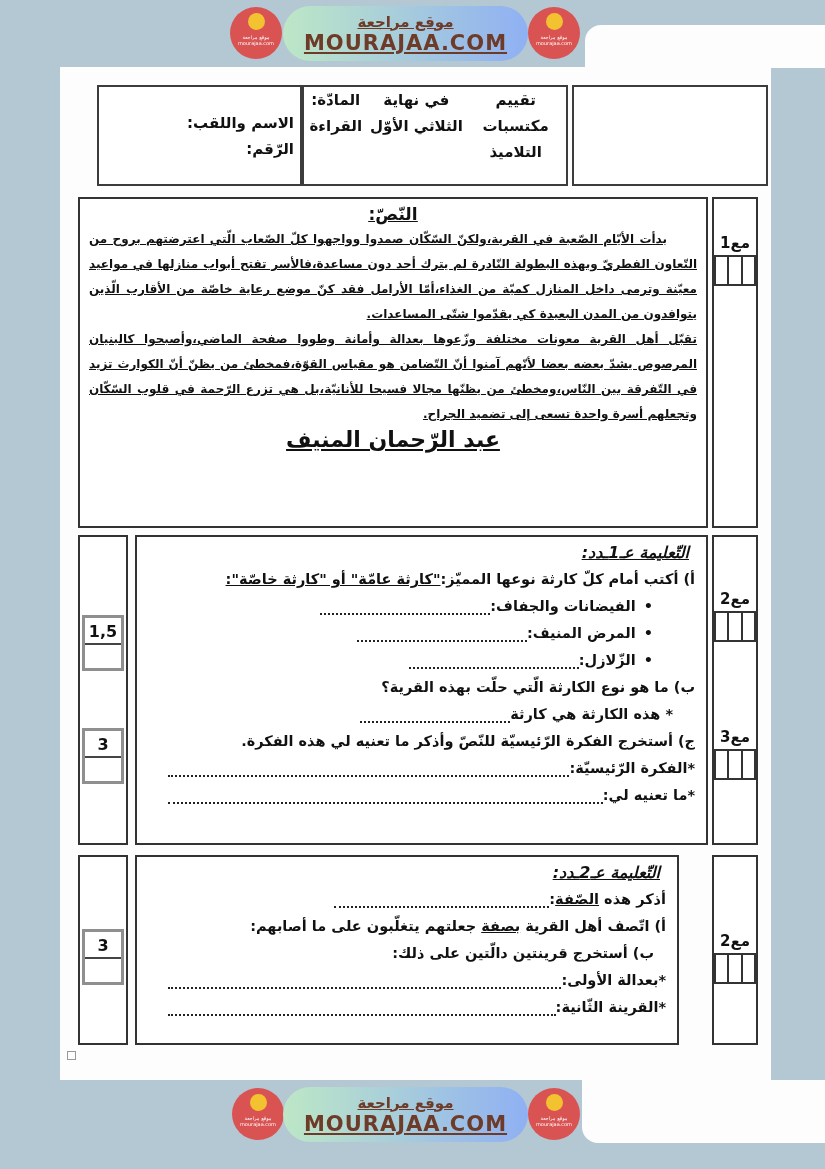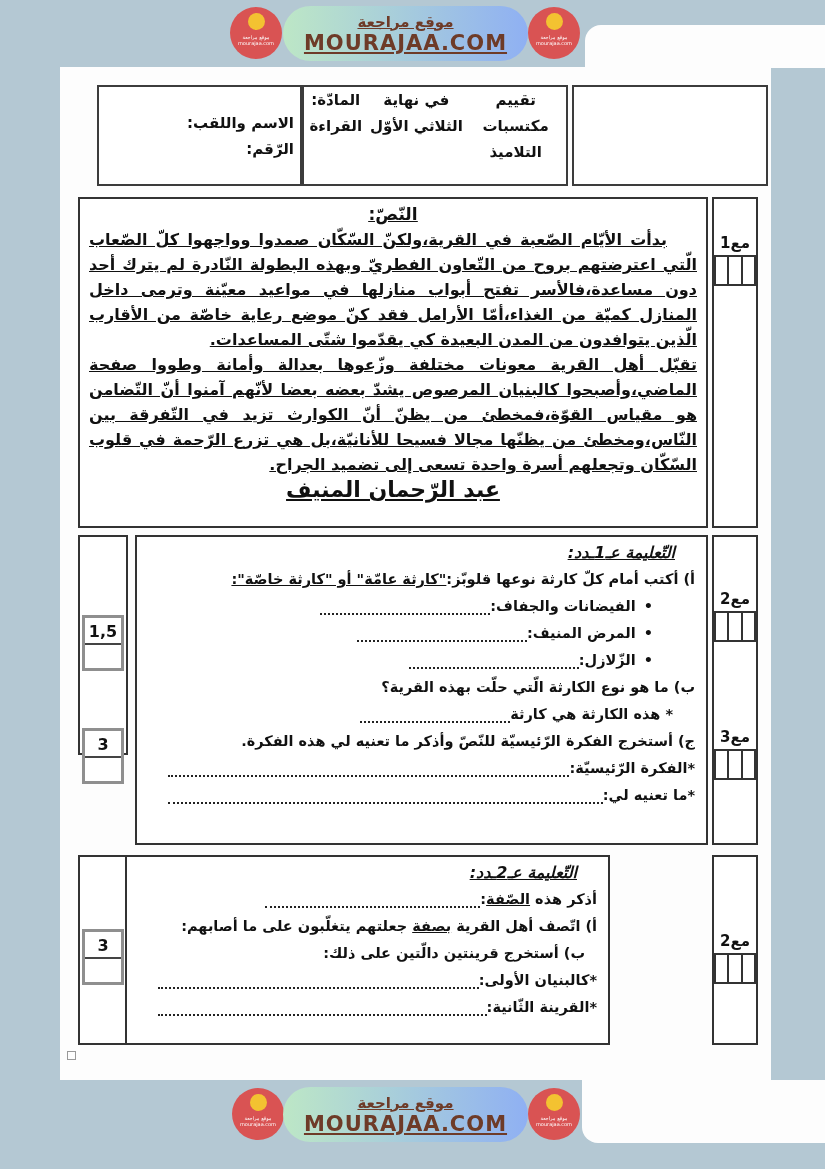--- a/index.html
+++ b/index.html
@@ -38,27 +38,27 @@
   .crit-cell { flex:1; }
   .crit-cell + .crit-cell { border-left:2px solid #333; }
   .scorecol { display:flex; flex-direction:column; align-items:center; width:50px; }
   .score-box { width:42px; border:3px solid #8f8f8f; background:#fff; }
   .score-val { height:27px; line-height:27px; text-align:center; font-size:16px; font-weight:bold; border-bottom:2px solid #444; color:#111; }
   .score-empty { height:23px; }
 
   
   .textbox { padding:2px 9px 0 9px; direction:rtl; color:#111; }
   .text-title { text-align:center; font-size:17px; font-weight:bold; text-decoration:underline; line-height:26px; }
-  .textbox p { font-size:16px; font-weight:bold; text-align:justify; line-height:25px; }
+  .textbox p { font-size:12px; font-weight:bold; text-align:justify; line-height:25px; }
   .textbox p.first { text-indent:30px; }
   .author { text-align:center; font-size:22px; font-weight:bold; line-height:26px; }
 
   
   .exbox { padding:3px 11px 0 11px; direction:rtl; color:#111; }
-  .ex-title { display:inline-block; margin-right:20px; font-size:16px; font-weight:bold; font-style:italic; text-decoration:underline; line-height:26px; }
+  .ex-title { display:inline-block; margin-right:6px; font-size:16px; font-weight:bold; font-style:italic; text-decoration:underline; line-height:26px; }
   .exline { font-size:14.5px; font-weight:bold; line-height:27px; white-space:nowrap; overflow:hidden; }
   .qflex { display:flex; align-items:baseline; }
   .dots { display:inline-block; border-bottom:2px dotted #222; height:14px; align-self:flex-end; margin-bottom:5px; }
   .dots-grow { flex:1; margin-left:20px; }
   .w170 { width:170px; } .w150 { width:150px; } .w215 { width:215px; }
   .bullet-line { margin-right:42px; }
   .bullet { margin-left:8px; }
   .u { text-decoration:underline; }
   .ind8 { margin-right:22px; } .ind12 { margin-right:12px; }
 
@@ -114,35 +114,35 @@
 
   <div class="box critcol" style="left:712px; top:197px; height:331px;">
     <div class="crit-label" style="margin-top:34px;">مع1</div>
     <div class="crit-grid">
       <div class="crit-cell"></div>
       <div class="crit-cell"></div>
       <div class="crit-cell"></div>
     </div>
   </div>
 
-  <div class="box scorecol" style="left:78px; top:535px; height:220px;">
+  <div class="box scorecol" style="left:78px; top:535px; height:310px;">
     <div class="score-box" style="margin-top:78px;">
       <div class="score-val">1,5</div>
       <div class="score-empty"></div>
     </div>
     <div class="score-box" style="margin-top:57px;">
       <div class="score-val">3</div>
       <div class="score-empty"></div>
     </div>
   </div>
 
   <div class="box exbox" style="left:135px; top:535px; width:573px; height:310px;">
     <div><span class="ex-title">التّعليمة عـ1ـدد:</span></div>
     <div class="exline">
-      <span>أ) أكتب أمام كلّ كارثة نوعها قلوبّز:</span><span class="u">"كارثة عامّة" أو "كارثة خاصّة":</span>
+      <span>أ) أكتب أمام كلّ كارثة نوعها المميّز:</span><span class="u">"كارثة عامّة" أو "كارثة خاصّة":</span>
     </div>
     <div class="exline qflex bullet-line">
       <span class="bullet">•</span>
       <span>الفيضانات والجفاف:</span>
       <span class="dots w170"></span>
     </div>
     <div class="exline qflex bullet-line">
       <span class="bullet">•</span>
       <span>المرض المنيف:</span>
       <span class="dots w170"></span>
@@ -183,32 +183,32 @@
     </div>
   </div>
 
   <div class="box scorecol" style="left:78px; top:855px; height:190px;">
     <div class="score-box" style="margin-top:72px;">
       <div class="score-val">3</div>
       <div class="score-empty"></div>
     </div>
   </div>
 
-  <div class="box exbox" style="left:125px; top:855px; width:485px; height:190px;">
+  <div class="box exbox" style="left:135px; top:855px; width:544px; height:190px;">
     <div><span class="ex-title">التّعليمة عـ2ـدد:</span></div>
     <div class="exline qflex">
       <span><span>أذكر هذه </span><span class="u">الصّفة</span><span>:</span></span>
       <span class="dots w215"></span>
     </div>
     <div class="exline">
       <span>أ) اتّصف أهل القرية </span><span class="u">بصفة</span><span> جعلتهم يتغلّبون على ما أصابهم:</span>
     </div>
     <div class="exline ind12">ب)  أستخرج قرينتين دالّتين على ذلك:</div>
     <div class="exline qflex">
-      <span>*كالبنيان الأولى:</span>
+      <span>*بعدالة الأولى:</span>
       <span class="dots dots-grow"></span>
     </div>
     <div class="exline qflex">
       <span>*القرينة الثّانية:</span>
       <span class="dots dots-grow"></span>
     </div>
   </div>
 
   <div class="box critcol" style="left:712px; top:855px; height:190px;">
     <div class="crit-label" style="margin-top:74px;">مع2</div>

